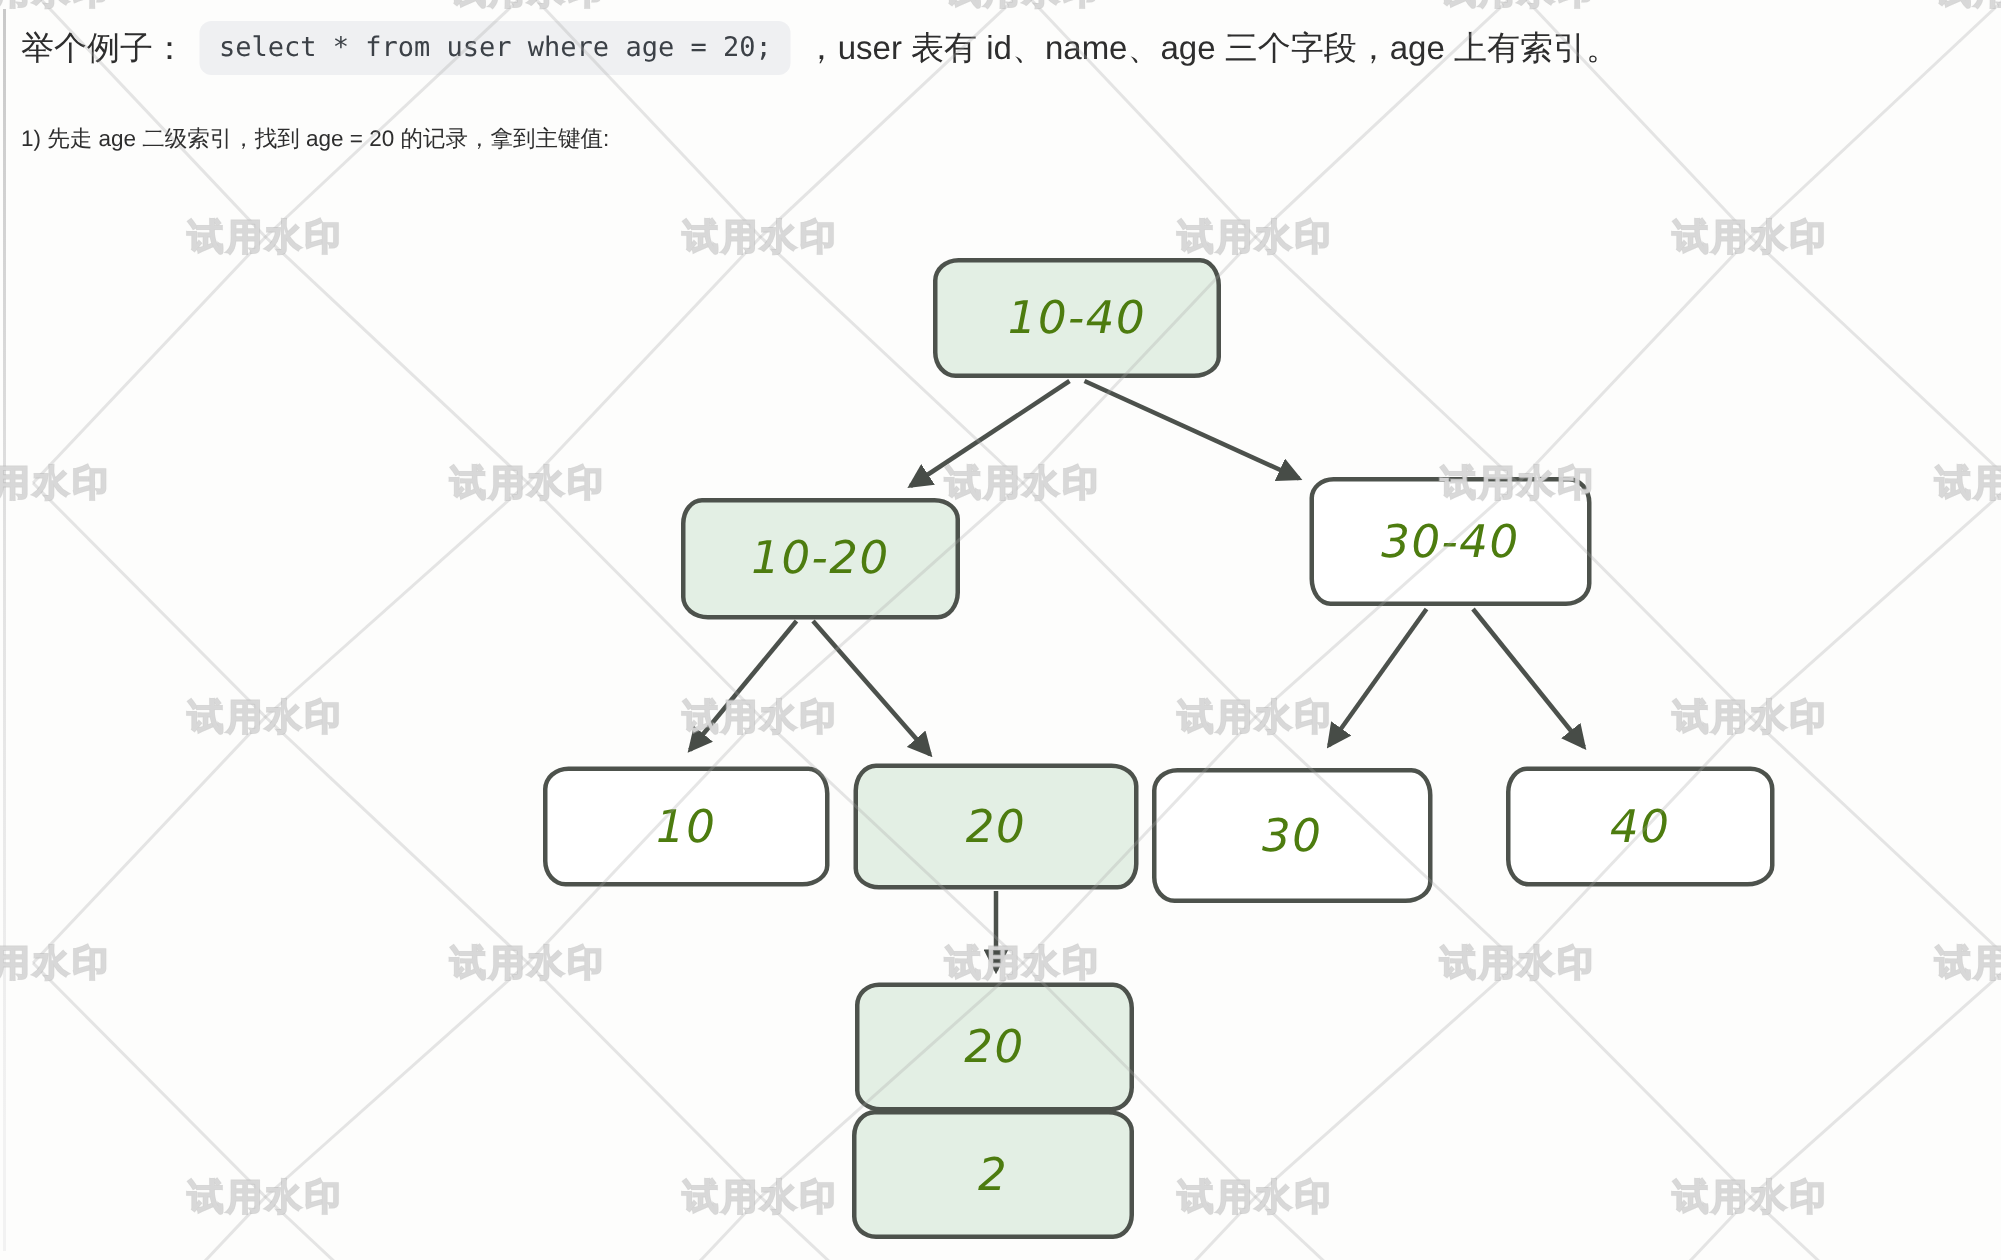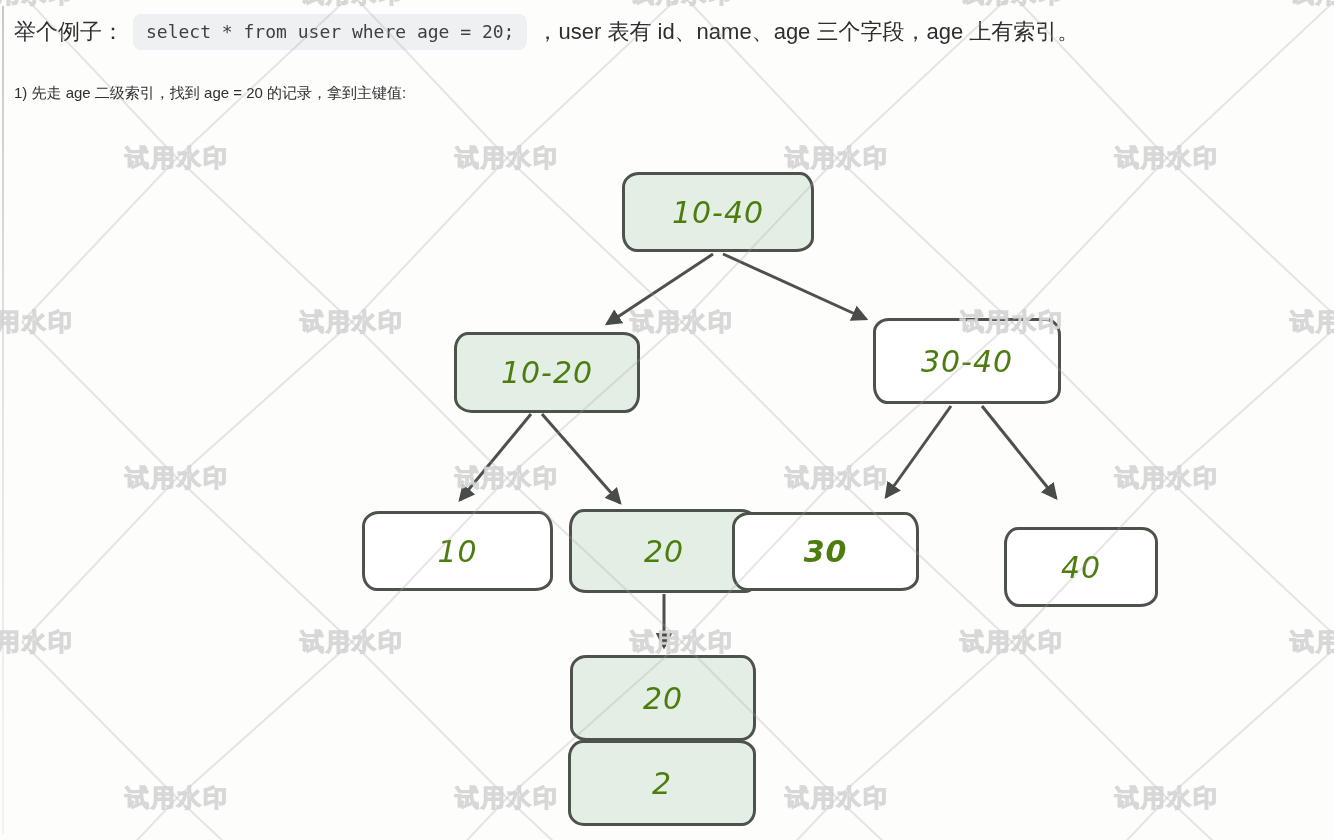--- a/index.html
+++ b/index.html
@@ -101,25 +101,25 @@
   </div>
 
   <div class="node" style="left:322px;top:511px;width:191px;height:80px;margin-left:40px;">
     <span>10</span>
   </div>
 
   <div class="node green" style="left:569px;top:509px;width:190px;height:84px;border-radius:15px 18px 14px 17px / 18px 15px 17px 14px;">
     <span>20</span>
   </div>
 
-  <div class="node" style="left:732px;top:512px;width:187px;height:79px;font-weight:bold;">
+  <div class="node" style="left:768px;top:512px;width:187px;height:90px;">
     <span>30</span>
   </div>
 
-  <div class="node" style="left:1004px;top:527px;width:154px;height:80px;border-radius:14px 16px 18px 15px / 17px 15px 14px 18px;">
+  <div class="node" style="left:1004px;top:511px;width:179px;height:80px;border-radius:14px 16px 18px 15px / 17px 15px 14px 18px;">
     <span>40</span>
   </div>
 
   <div class="node green" style="left:570px;top:655px;width:186px;height:86px;border-radius:16px 14px 15px 17px / 15px 17px 16px 14px;">
     <span>20</span>
   </div>
 
   <div class="node green" style="left:568px;top:740px;width:188px;height:86px;border-radius:15px 17px 14px 16px / 17px 14px 16px 15px;">
     <span>2</span>
   </div>

